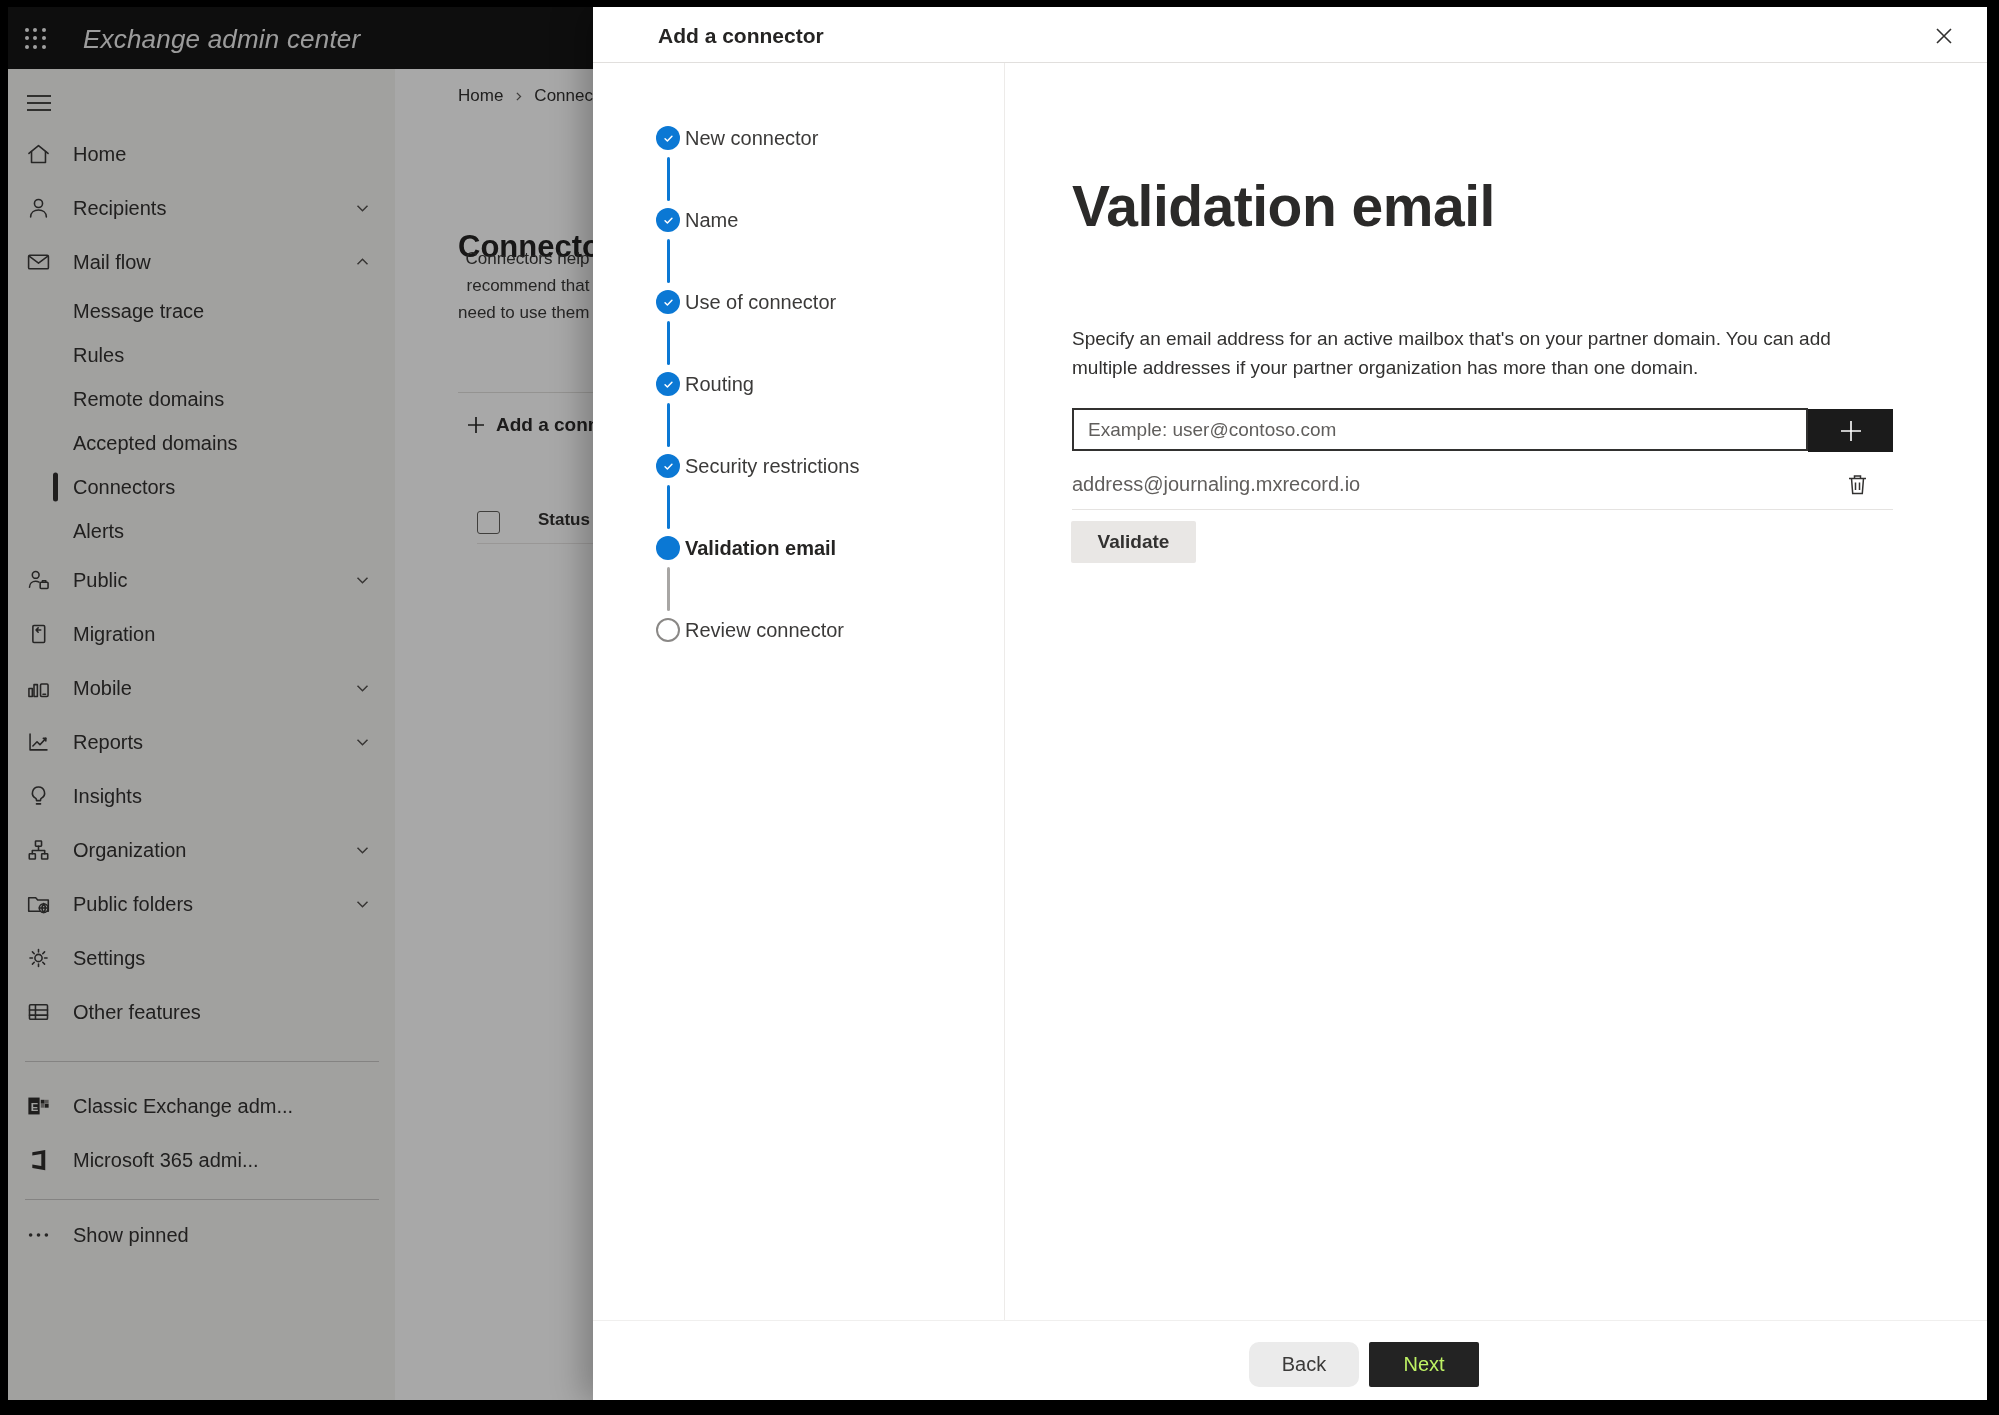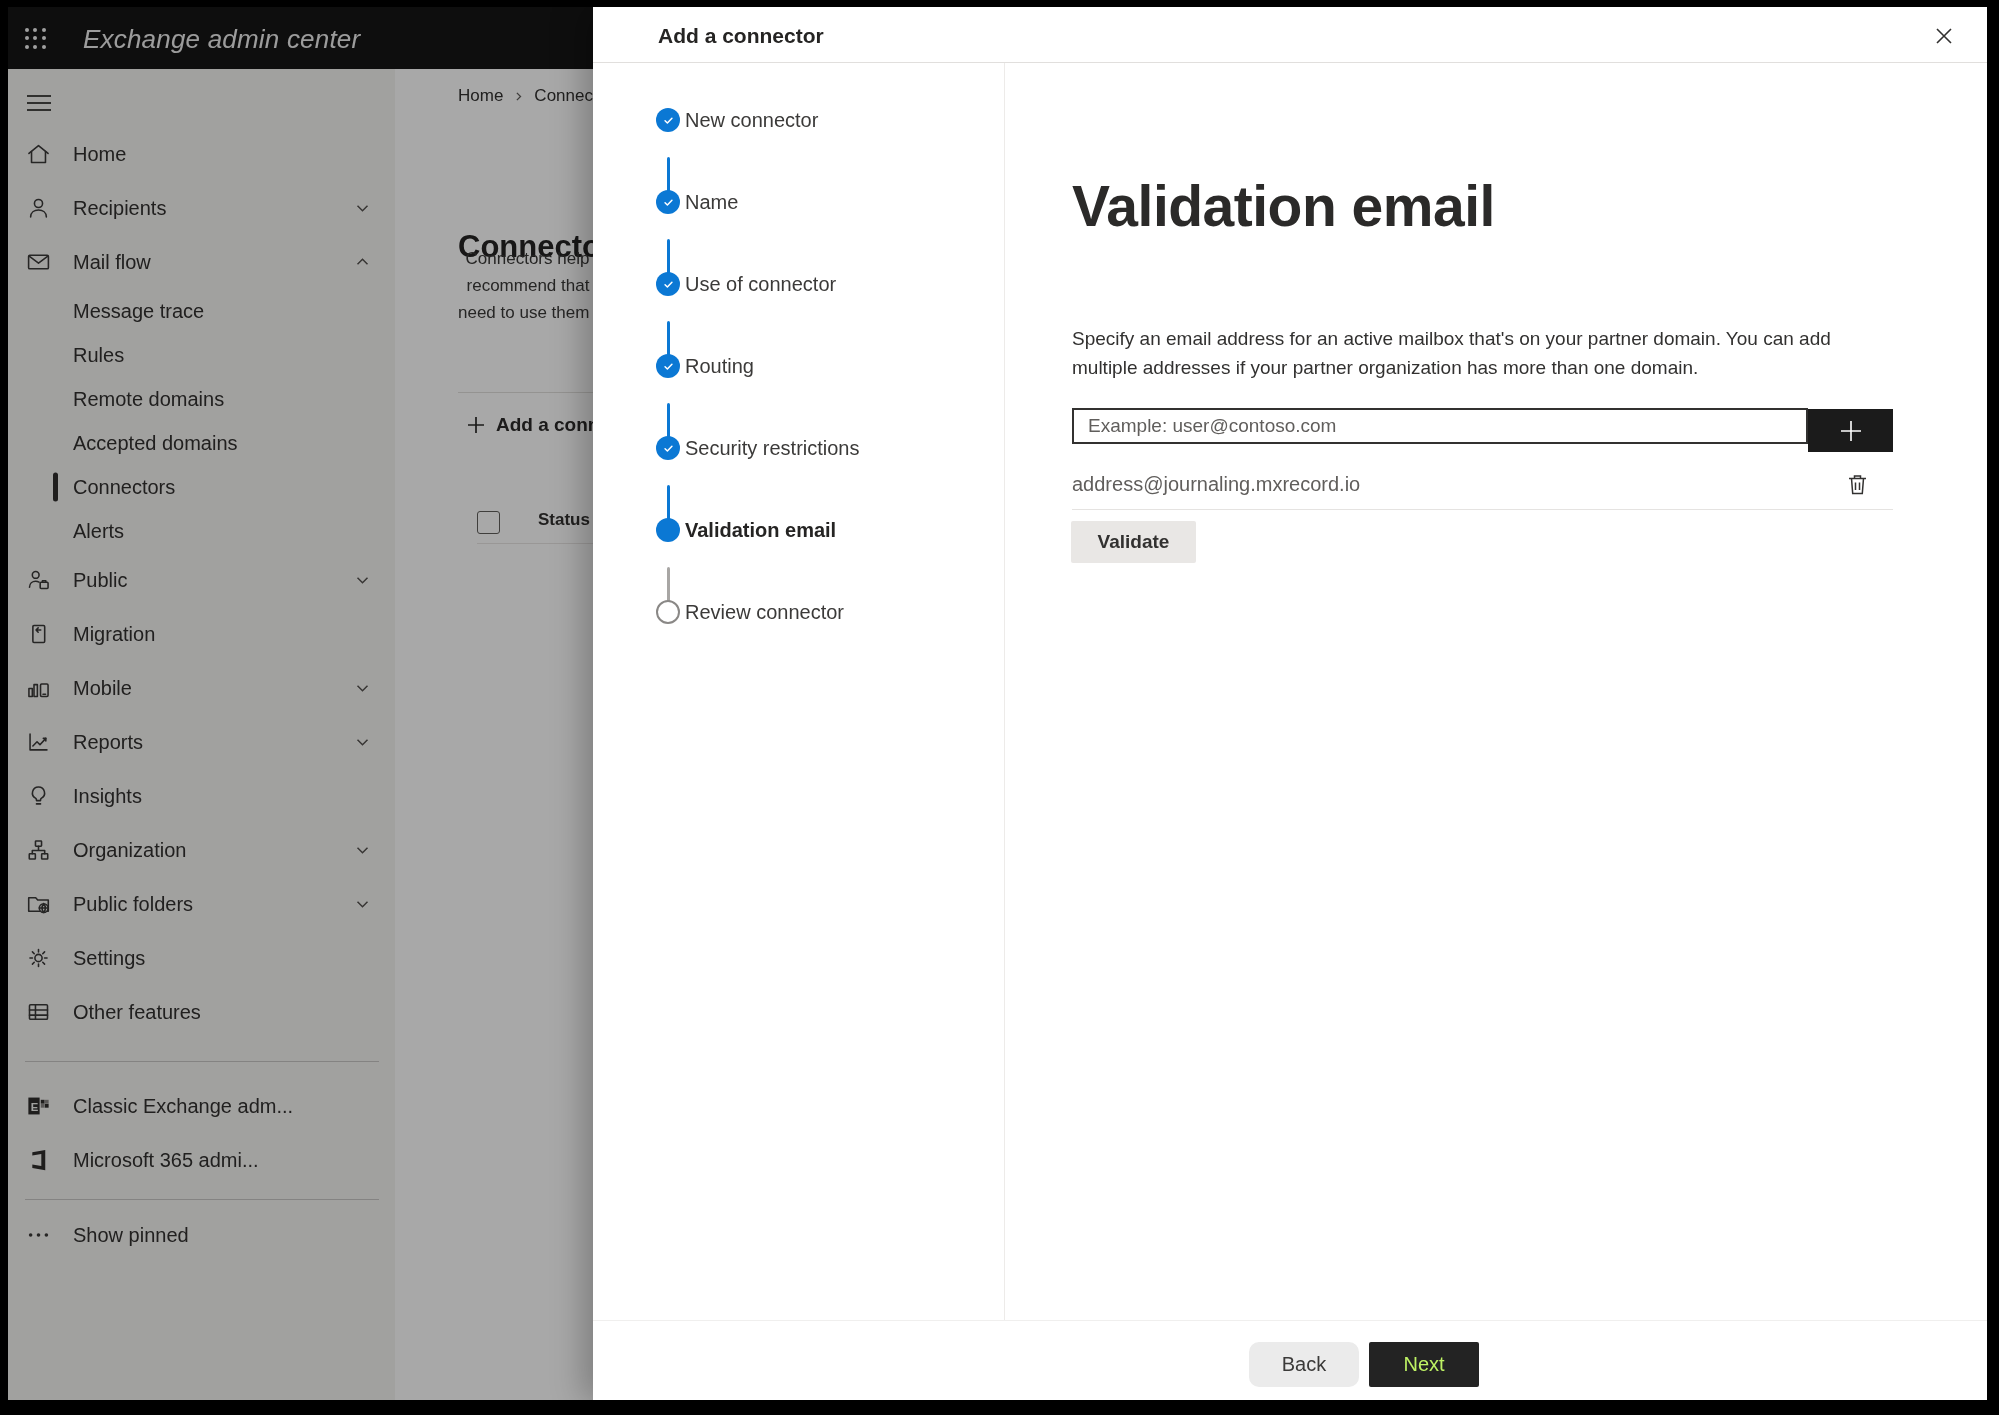--- a/index.html
+++ b/index.html
@@ -51,37 +51,37 @@
 
   
   .modal { position:absolute; left:585px; top:0; width:1394px; height:1393px; background:#fff; z-index:10; box-shadow:-10px 0 30px rgba(0,0,0,.25); }
   .modal-title { position:absolute; left:65px; top:17px; font-size:21px; font-weight:700; color:#252423; }
   .close-btn { position:absolute; left:1330px; top:8px; width:42px; height:42px; display:flex; align-items:center; justify-content:center; cursor:pointer; color:#323130; }
   .close-btn svg { width:20px; height:20px; display:block; }
   .mh-divider { position:absolute; left:0; right:0; top:55px; height:1px; background:#e1dfdd; }
   .v-divider { position:absolute; left:411px; top:56px; bottom:80px; width:1px; background:#edebe9; }
 
   
-  .steps { position:absolute; left:0; top:55px; width:411px; bottom:80px; padding-top:17px; }
+  .steps { position:absolute; left:0; top:55px; width:411px; bottom:80px; padding-top:35px; }
   .step-row { position:relative; height:82px; display:flex; align-items:center; padding-left:92px; cursor:pointer; }
   .step-bullet { position:absolute; left:63px; top:50%; transform:translateY(-50%); width:24px; height:24px; border-radius:50%; display:flex; align-items:center; justify-content:center; }
   .step-bullet.done, .step-bullet.current { background:#0b78d4; }
   .step-bullet.todo { background:#fff; border:2px solid #8a8886; }
   .step-bullet svg { width:15px; height:15px; display:block; }
   .step-label { font-size:20px; color:#3b3a39; white-space:nowrap; }
   .step-row.current .step-label { font-weight:700; color:#252423; }
   .step-line { position:absolute; left:74px; width:3px; border-radius:2px; }
   .step-line.blue { background:#0b78d4; }
   .step-line.gray { background:#a8a6a4; }
 
   
   .big-heading { position:absolute; left:479px; top:166px; font-size:57px; font-weight:700; color:#2b2a29; letter-spacing:-.5px; }
   .content-desc { position:absolute; left:479px; top:317px; font-size:19px; line-height:29px; color:#323130; white-space:nowrap; }
   .input-row { position:absolute; left:479px; top:401px; display:flex; }
-  .email-input { width:736px; height:36px; border:2px solid #323130; background:#fff; font-family:inherit; font-size:19px; color:#323130; padding:0 14px; outline:none; }
+  .email-input { width:736px; height:43px; border:2px solid #323130; background:#fff; font-family:inherit; font-size:19px; color:#323130; padding:0 14px; outline:none; }
   .email-input::placeholder { color:#605e5c; opacity:1; }
   .plus-btn { width:85px; height:43px; margin-top:1px; background:#1b1b1b; border:none; display:flex; align-items:center; justify-content:center; cursor:pointer; color:#fff; }
   .plus-btn svg { width:28px; height:28px; display:block; }
   .email-row { position:absolute; left:479px; top:452px; width:821px; height:51px; border-bottom:1px solid #e5e3e1; display:flex; align-items:center; }
   .email-text { font-size:20px; color:#605e5c; }
   .trash-btn { position:absolute; right:21px; top:50%; transform:translateY(-50%); width:30px; height:30px; display:flex; align-items:center; justify-content:center; cursor:pointer; color:#323130; }
   .trash-btn svg { width:21px; height:23px; display:block; }
   .validate-btn { position:absolute; left:478px; top:514px; width:125px; height:42px; background:#e9e7e5; border:none; border-radius:2px; font-family:inherit; font-size:19px; font-weight:600; color:#323130; cursor:pointer; }
 
   

